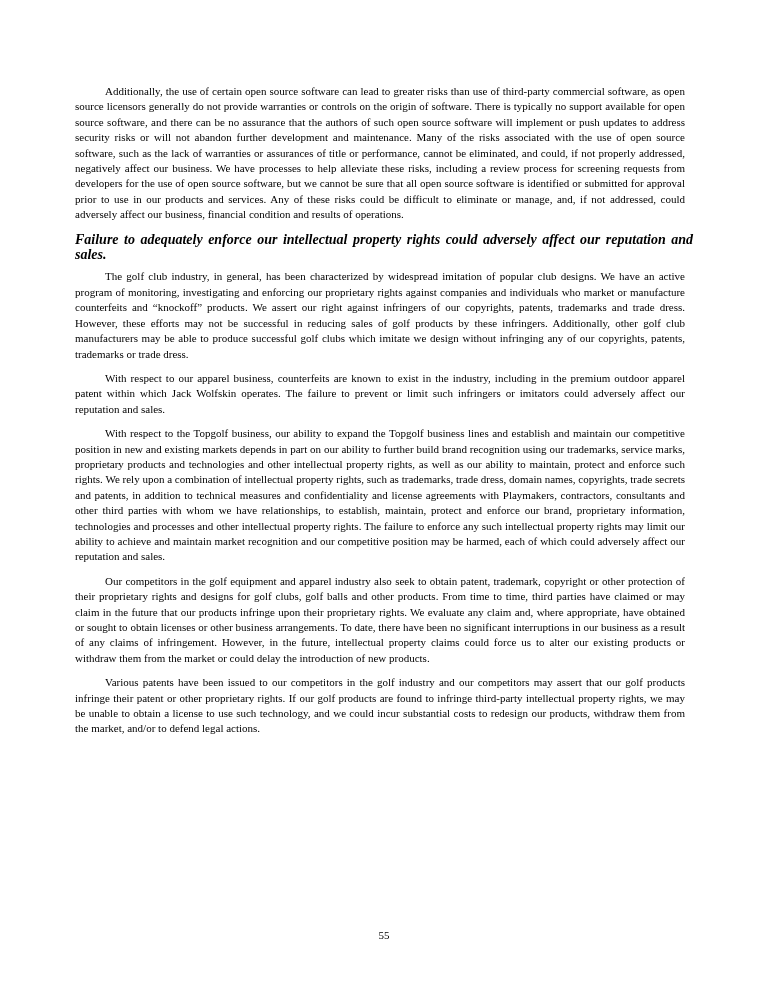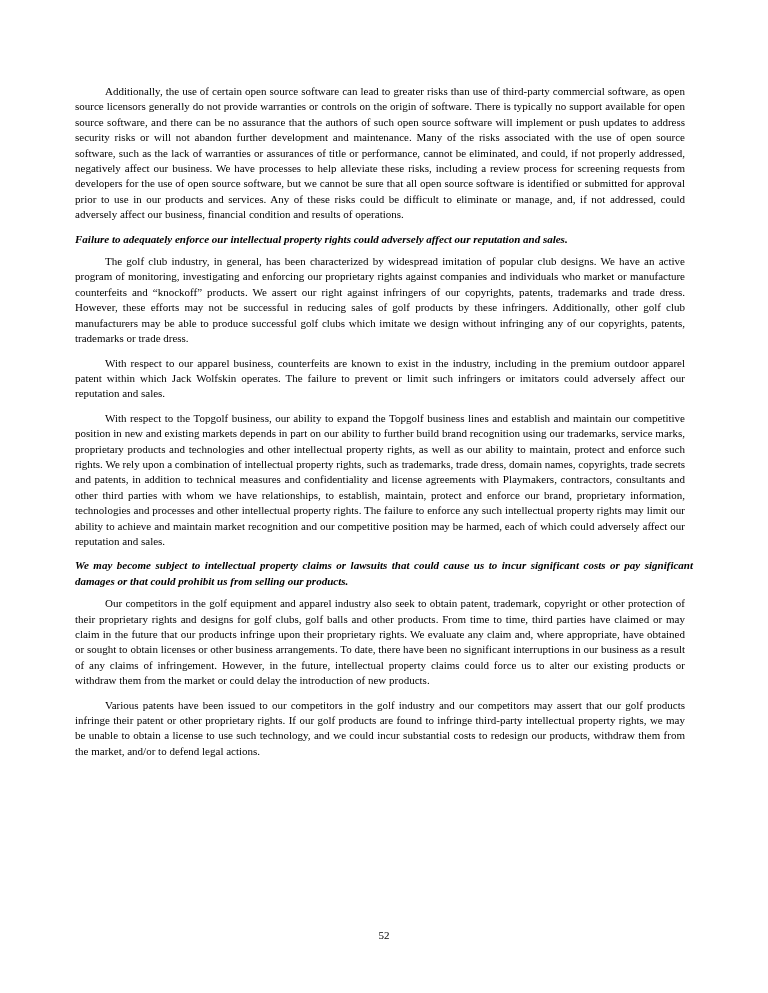--- a/index.html
+++ b/index.html
@@ -24,21 +24,21 @@
     width: 618px;
   }
   .paragraph {
     font-size: 11px;
     line-height: 15.4px;
     text-align: justify;
     text-indent: 30px;
     margin: 0 8px 9px 0;
   }
   .risk-heading {
-    font-size: 11px;
+    font-size: 14px;
     line-height: 15.4px;
     text-align: justify;
     font-weight: bold;
     font-style: italic;
     text-indent: 0;
     margin: 4px 0 7px 0;
   }
   .page-footer {
     position: absolute;
     top: 928px;
@@ -52,18 +52,17 @@
 </head>
 <body>
 
 <div class="page">
   <div class="doc-body">
     <p class="paragraph">Additionally, the use of certain open source software can lead to greater risks than use of third-party commercial software, as open source licensors generally do not provide warranties or controls on the origin of software. There is typically no support available for open source software, and there can be no assurance that the authors of such open source software will implement or push updates to address security risks or will not abandon further development and maintenance. Many of the risks associated with the use of open source software, such as the lack of warranties or assurances of title or performance, cannot be eliminated, and could, if not properly addressed, negatively affect our business. We have processes to help alleviate these risks, including a review process for screening requests from developers for the use of open source software, but we cannot be sure that all open source software is identified or submitted for approval prior to use in our products and services. Any of these risks could be difficult to eliminate or manage, and, if not addressed, could adversely affect our business, financial condition and results of operations.</p>
     <p class="risk-heading">Failure to adequately enforce our intellectual property rights could adversely affect our reputation and sales.</p>
     <p class="paragraph">The golf club industry, in general, has been characterized by widespread imitation of popular club designs. We have an active program of monitoring, investigating and enforcing our proprietary rights against companies and individuals who market or manufacture counterfeits and “knockoff” products. We assert our right against infringers of our copyrights, patents, trademarks and trade dress. However, these efforts may not be successful in reducing sales of golf products by these infringers. Additionally, other golf club manufacturers may be able to produce successful golf clubs which imitate we design without infringing any of our copyrights, patents, trademarks or trade dress.</p>
     <p class="paragraph">With respect to our apparel business, counterfeits are known to exist in the industry, including in the premium outdoor apparel patent within which Jack Wolfskin operates. The failure to prevent or limit such infringers or imitators could adversely affect our reputation and sales.</p>
     <p class="paragraph">With respect to the Topgolf business, our ability to expand the Topgolf business lines and establish and maintain our competitive position in new and existing markets depends in part on our ability to further build brand recognition using our trademarks, service marks, proprietary products and technologies and other intellectual property rights, as well as our ability to maintain, protect and enforce such rights. We rely upon a combination of intellectual property rights, such as trademarks, trade dress, domain names, copyrights, trade secrets and patents, in addition to technical measures and confidentiality and license agreements with Playmakers, contractors, consultants and other third parties with whom we have relationships, to establish, maintain, protect and enforce our brand, proprietary information, technologies and processes and other intellectual property rights. The failure to enforce any such intellectual property rights may limit our ability to achieve and maintain market recognition and our competitive position may be harmed, each of which could adversely affect our reputation and sales.</p>
-    <p class="risk-heading">We may become subject to intellectual property claims or lawsuits that could cause us to incur significant costs or pay significant damages or that could prohibit us from selling our products.</p>
     <p class="paragraph">Our competitors in the golf equipment and apparel industry also seek to obtain patent, trademark, copyright or other protection of their proprietary rights and designs for golf clubs, golf balls and other products. From time to time, third parties have claimed or may claim in the future that our products infringe upon their proprietary rights. We evaluate any claim and, where appropriate, have obtained or sought to obtain licenses or other business arrangements. To date, there have been no significant interruptions in our business as a result of any claims of infringement. However, in the future, intellectual property claims could force us to alter our existing products or withdraw them from the market or could delay the introduction of new products.</p>
     <p class="paragraph">Various patents have been issued to our competitors in the golf industry and our competitors may assert that our golf products infringe their patent or other proprietary rights. If our golf products are found to infringe third-party intellectual property rights, we may be unable to obtain a license to use such technology, and we could incur substantial costs to redesign our products, withdraw them from the market, and/or to defend legal actions.</p>
   </div>
-  <div class="page-footer">52</div>
+  <div class="page-footer">55</div>
 </div>
 
 </body></html>

